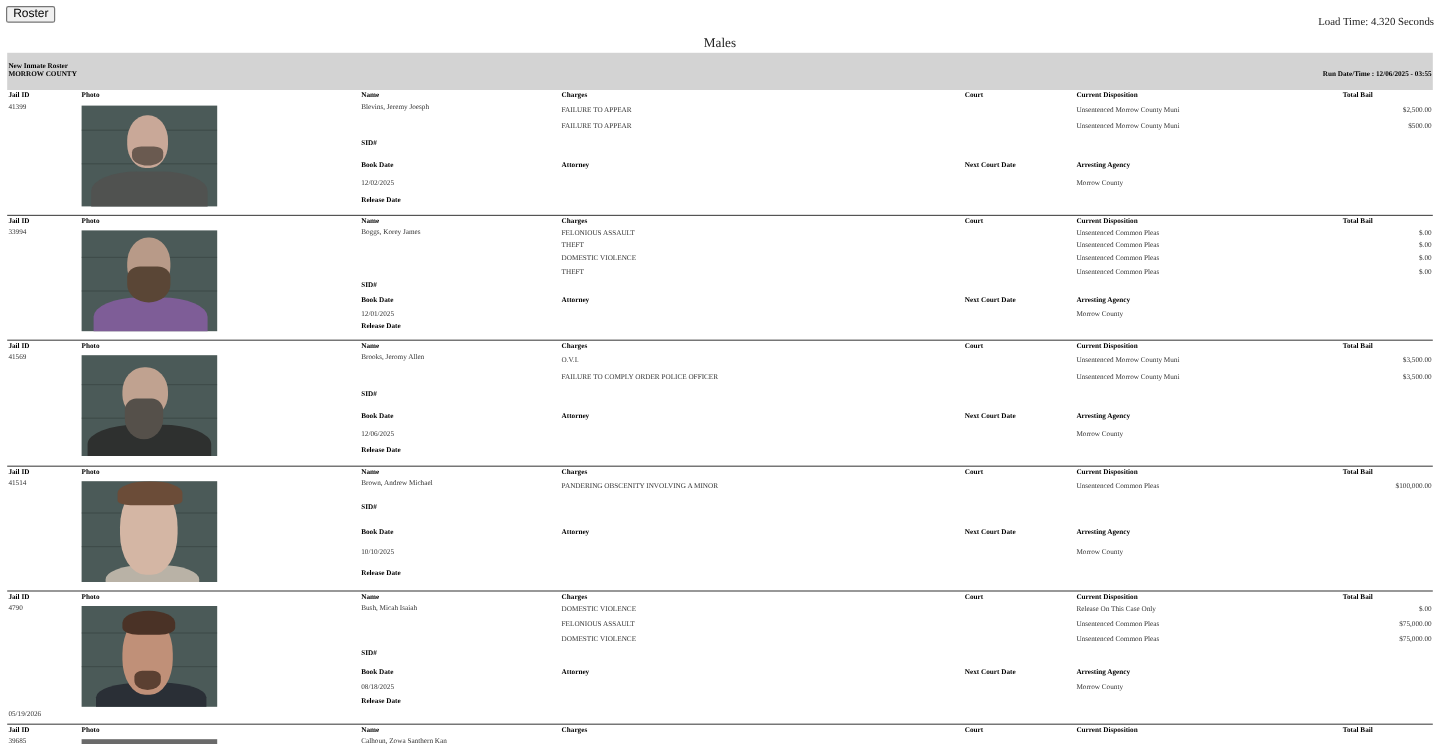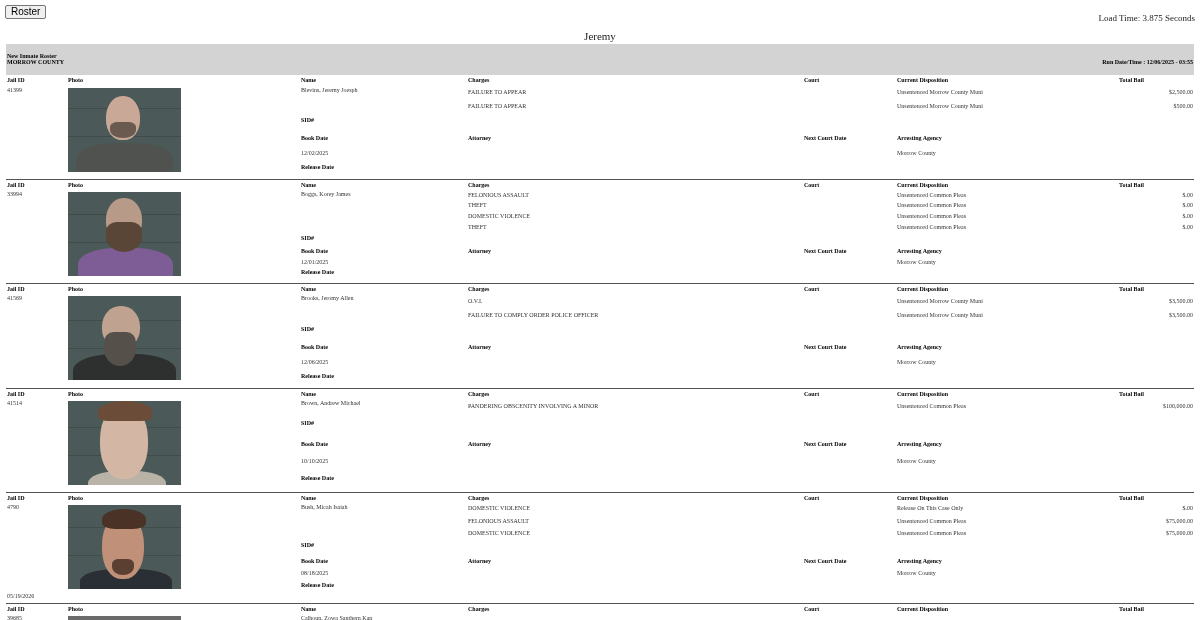--- a/index.html
+++ b/index.html
@@ -45,22 +45,22 @@
   .photo .wall-line { position: absolute; left: 0; right: 0; height: 1px; background: #3f4c4a; }
   .photo .head { position: absolute; border-radius: 48% 48% 45% 45%; }
   .photo .body { position: absolute; border-radius: 40% 40% 0 0; }
   .photo .beard { position: absolute; border-radius: 30% 30% 50% 50%; }
   .bail { text-align: right; right: 1px; }
 </style>
 </head>
 <body>
 
 <button class="print-btn">Roster</button>
-<div class="load-time">Load Time: 3.875 Seconds</div>
-<div class="page-title">Jeremy</div>
+<div class="load-time">Load Time: 4.320 Seconds</div>
+<div class="page-title">Males</div>
 
 <div class="banner">
   <div class="left">
     <div>New Inmate Roster</div>
     <div>MORROW COUNTY</div>
   </div>
   <div class="right">Run Date/Time : 12/06/2025 - 03:55</div>
 </div>
 
 <div class="record" style="top:76px;height:104px;">

